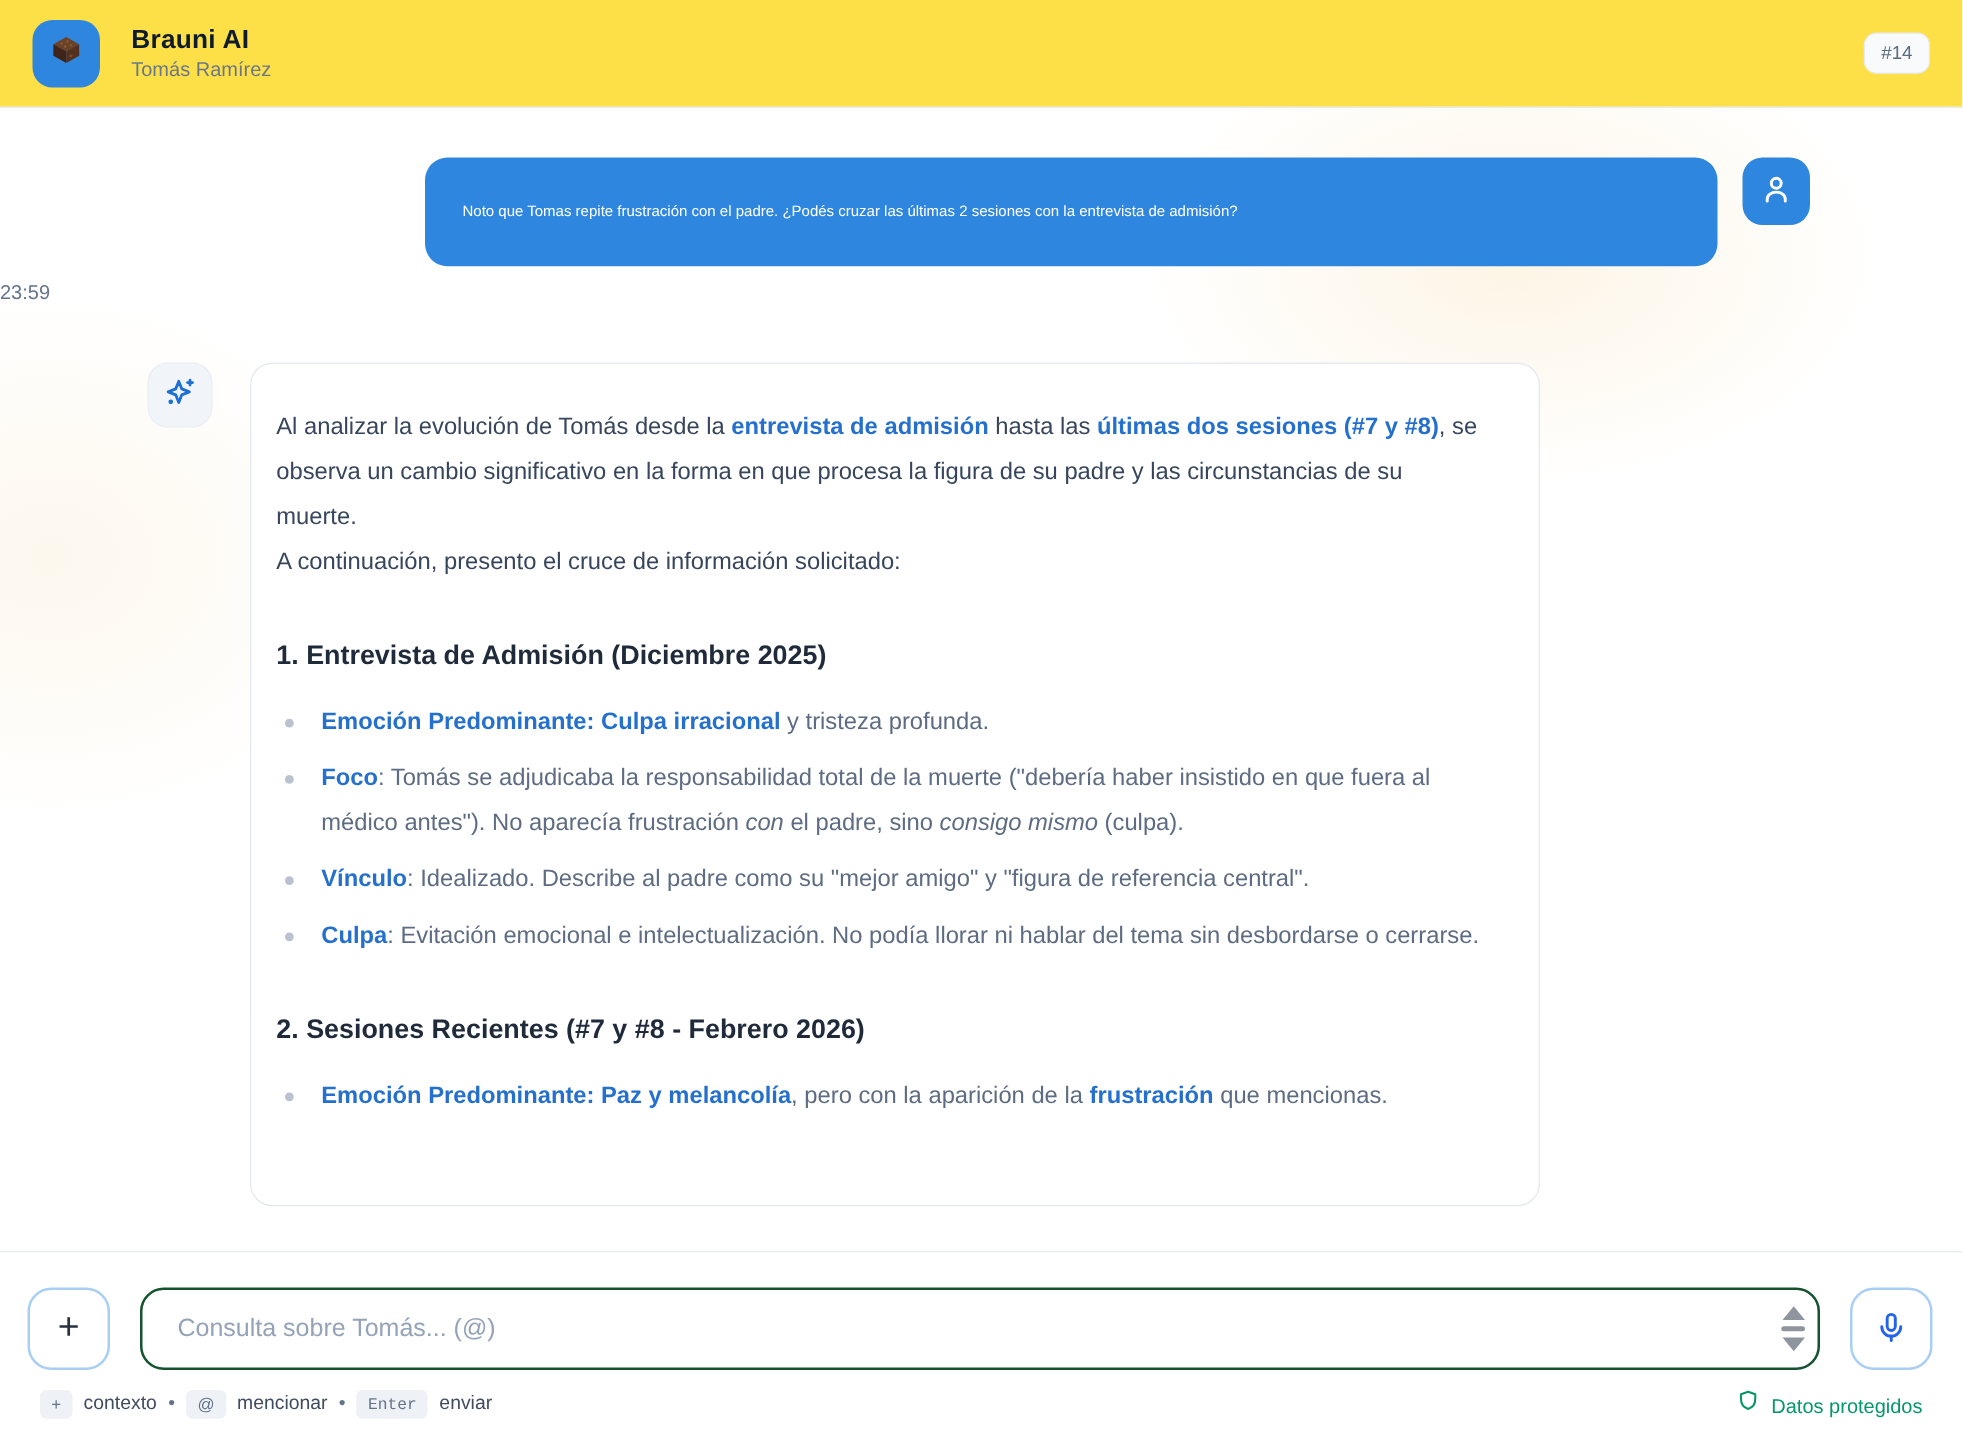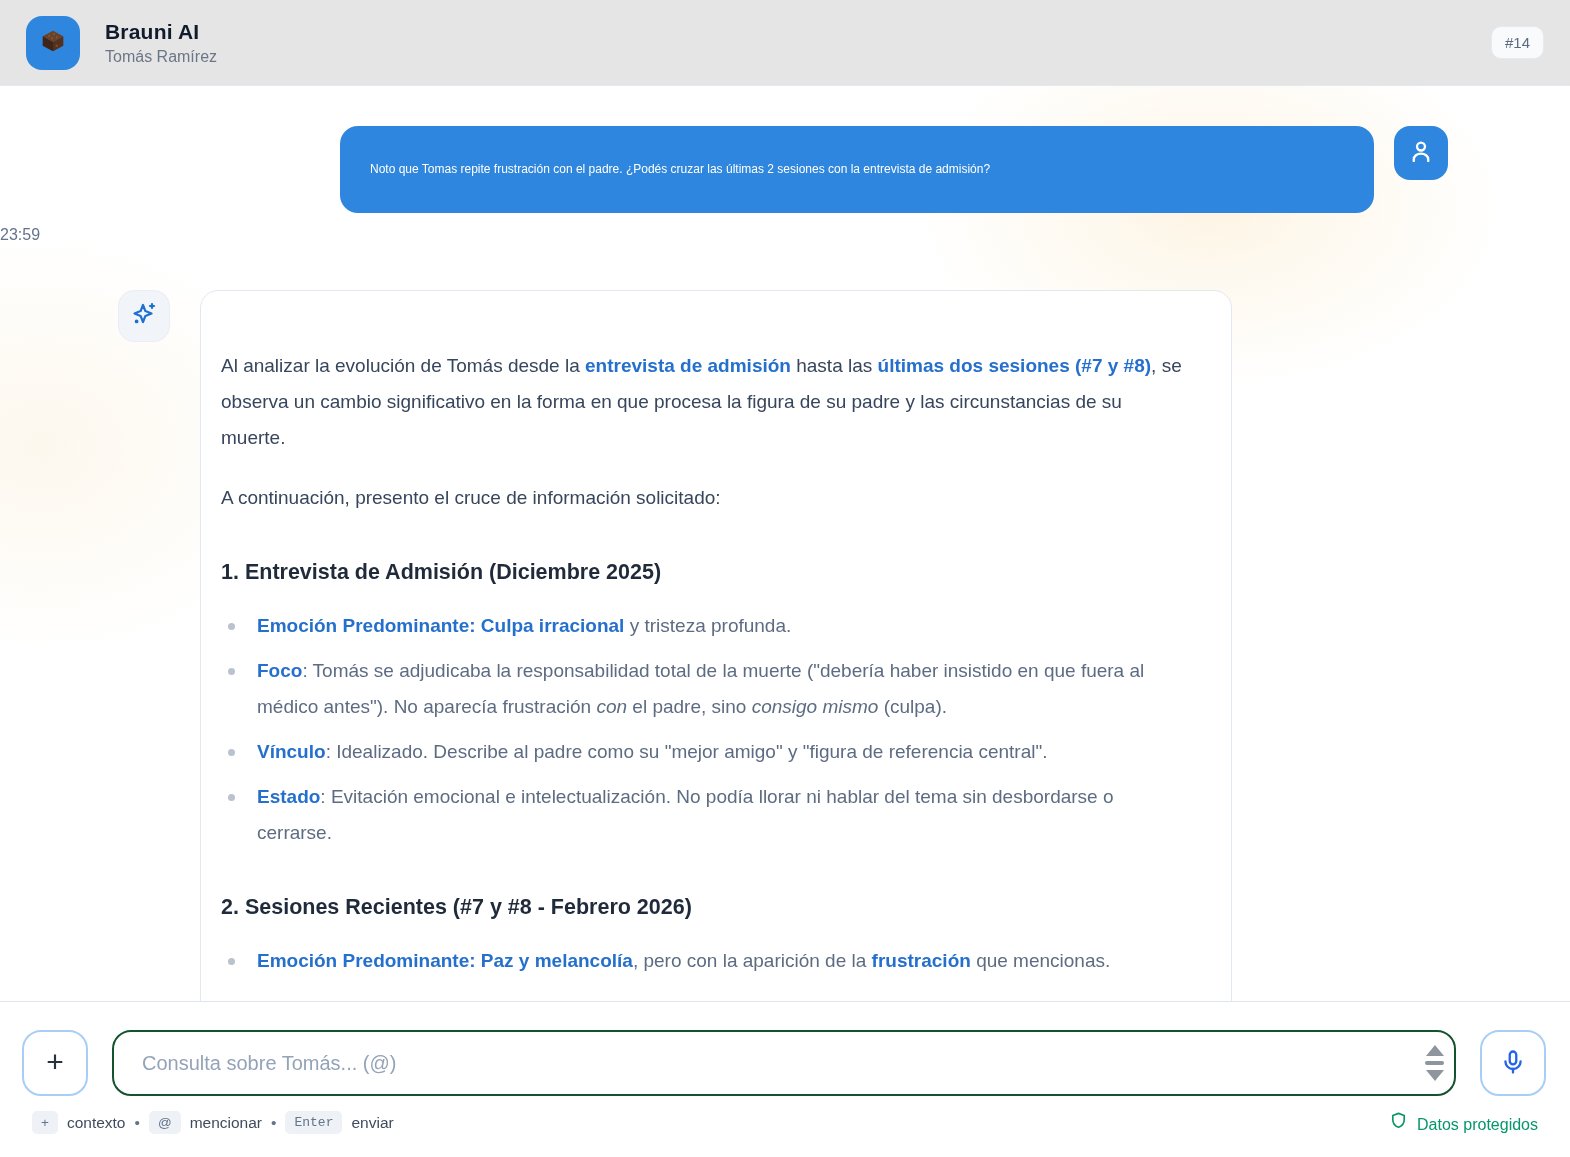--- a/index.html
+++ b/index.html
@@ -11,21 +11,21 @@
     display: flex;
     flex-direction: column;
   }
 
   
   .header {
     height: 86px; flex: 0 0 86px;
     display: flex; align-items: center;
     padding: 0 26px;
     border-bottom: 1px solid #e3e9f0;
-    background: #e5e5e5;
+    background: #fde047;
     position: relative; z-index: 3;
   }
   .app-avatar {
     width: 54px; height: 54px; border-radius: 16px;
     background: #2e86de;
     display: flex; align-items: center; justify-content: center;
     flex: 0 0 auto;
   }
   .header-titles { margin-left: 25px; }
   .app-title { font-size: 21px; font-weight: 700; color: #101c2e; letter-spacing: .2px; }
@@ -82,21 +82,21 @@
   }
   .ai-card {
     width: 1032px;
     background: #ffffff;
     border: 1px solid #e2e8f0;
     border-radius: 18px;
     padding: 33px 40px 60px 20px;
     font-size: 19px; line-height: 36px;
     color: #5d6c82;
   }
-  .ai-card p.intro { color: #37465c; margin-top: 24px; }
+  .ai-card p.intro { color: #37465c; }
   .ai-card p.intro + p.intro { }
   .ai-card h3 {
     font-size: 21.5px; font-weight: 700; color: #1f2a3a;
     margin-top: 41px; line-height: 30px;
   }
   .ai-card ul { list-style: none; margin-top: 21px; }
   .ai-card li {
     position: relative; padding-left: 36px; margin-bottom: 9px;
   }
   .ai-card li::before {
@@ -203,21 +203,21 @@
 
     <div class="ai-card">
       <p class="intro"><span>Al analizar la evolución de Tomás desde la </span><span class="seg-link">entrevista de admisión</span><span> hasta las </span><span class="seg-link">últimas dos sesiones (#7 y #8)</span><span>, se observa un cambio significativo en la forma en que procesa la figura de su padre y las circunstancias de su muerte.</span></p>
       <p class="intro"><span>A continuación, presento el cruce de información solicitado:</span></p>
 
       <h3>1. Entrevista de Admisión (Diciembre 2025)</h3>
       <ul>
         <li><span class="seg-link">Emoción Predominante: Culpa irracional</span><span> y tristeza profunda.</span></li>
         <li><span class="seg-link">Foco</span><span>: Tomás se adjudicaba la responsabilidad total de la muerte ("debería haber insistido en que fuera al médico antes"). No aparecía frustración </span><span class="seg-italic">con</span><span> el padre, sino </span><span class="seg-italic">consigo mismo</span><span> (culpa).</span></li>
         <li><span class="seg-link">Vínculo</span><span>: Idealizado. Describe al padre como su "mejor amigo" y "figura de referencia central".</span></li>
-        <li><span class="seg-link">Estado</span><span>: Evitación emocional e intelectualización. No podía llorar ni hablar del tema sin desbordarse o cerrarse.</span></li>
+        <li><span class="seg-link">Culpa</span><span>: Evitación emocional e intelectualización. No podía llorar ni hablar del tema sin desbordarse o cerrarse.</span></li>
       </ul>
 
       <h3>2. Sesiones Recientes (#7 y #8 - Febrero 2026)</h3>
       <ul>
         <li><span class="seg-link">Emoción Predominante: Paz y melancolía</span><span>, pero con la aparición de la </span><span class="seg-link">frustración</span><span> que mencionas.</span></li>
 
       </ul>
     </div>
   </div>
 </div>

